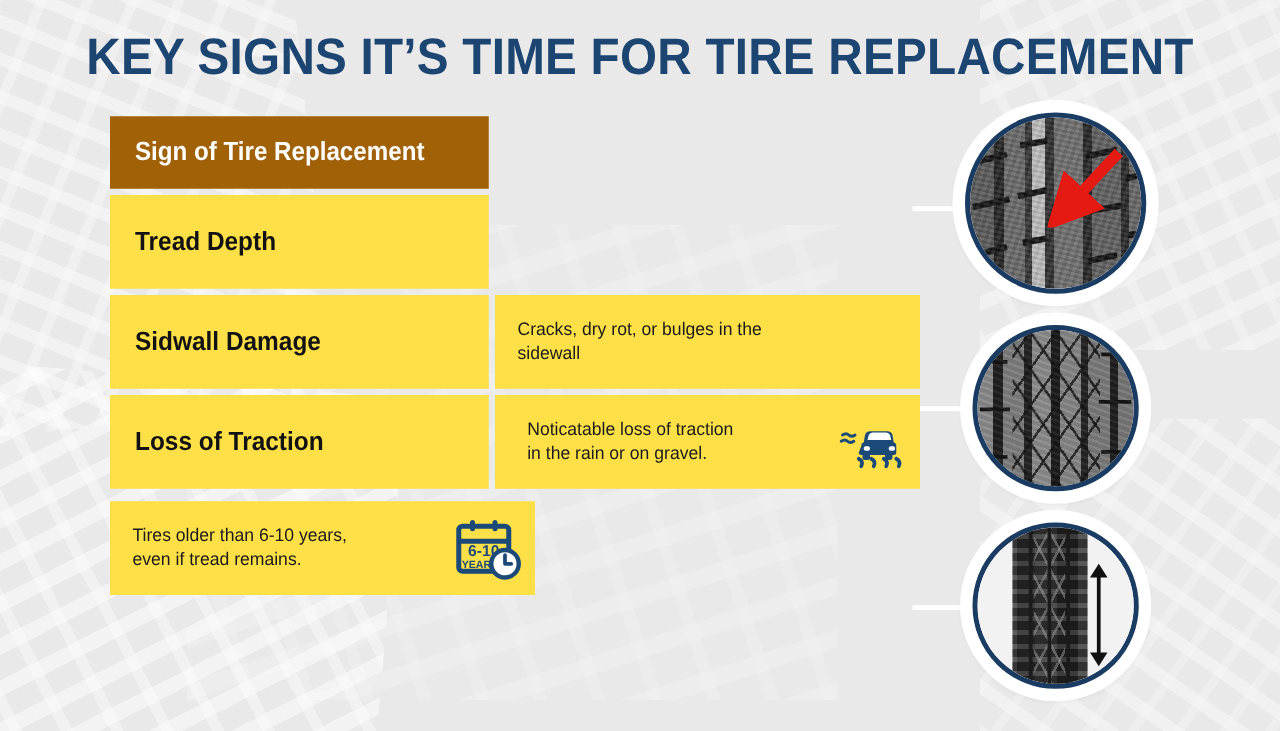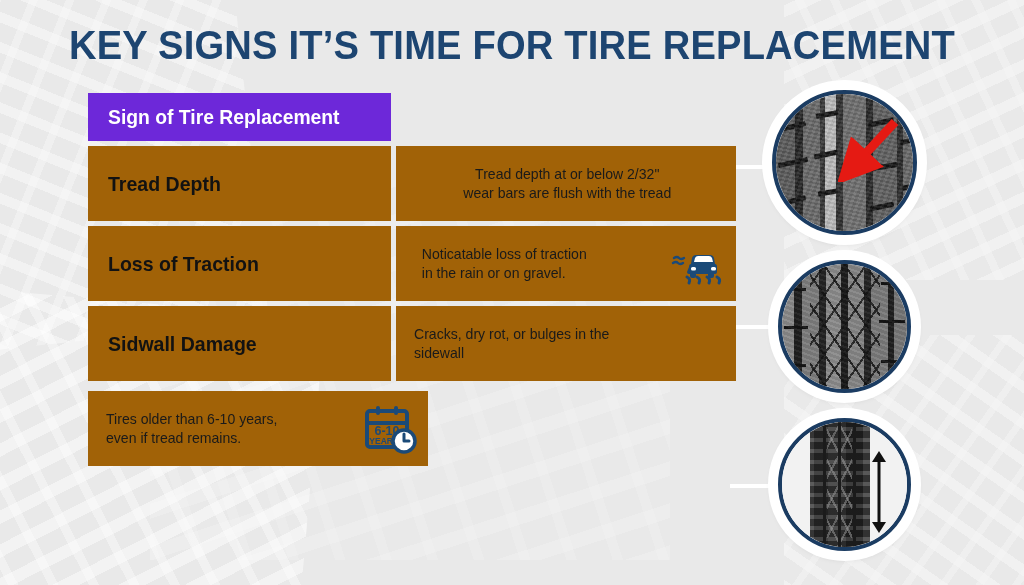--- a/index.html
+++ b/index.html
@@ -68,31 +68,31 @@
   
   #table{
     position:absolute;left:88px;top:93px;width:648px;
     display:flex;flex-direction:column;gap:5px;z-index:2;
   }
   .trow{display:flex;gap:5px;}
   .cell-sign{width:303px;box-sizing:border-box;}
   .cell-desc{width:340px;box-sizing:border-box;}
 
   .head .cell-sign,.head .cell-desc{
-    background:#6d28d9;height:48px;display:flex;align-items:center;justify-content:center;
+    background:#a16207;height:58px;display:flex;align-items:center;justify-content:center;
   }
   .head .cell-sign{justify-content:flex-start;padding-left:20px;}
   .htext{
     color:#ffffff;font-size:21px;font-weight:bold;transform:scaleX(.92);
     transform-origin:left center;white-space:nowrap;
   }
   .head .cell-desc .htext{transform-origin:center center;}
 
   .body .cell-sign,.body .cell-desc{
-    background:#a16207;height:75px;display:flex;align-items:center;
+    background:#fde047;height:75px;display:flex;align-items:center;
   }
   .body .cell-sign{padding-left:20px;box-sizing:border-box;}
   .body .cell-desc{padding-left:18px;padding-right:6px;box-sizing:border-box;gap:6px;}
 
   .sign-text{
     color:#121212;font-size:21px;font-weight:bold;transform:scaleX(.93);
     transform-origin:left center;white-space:nowrap;
   }
   .desc-text{
     color:#1a1a1a;font-size:14.5px;line-height:19px;flex:1;
@@ -203,24 +203,30 @@
   <div class="trow head">
     <div class="cell-sign">
       <span class="htext">Sign of Tire Replacement</span>
     </div>
   </div>
 
   <div class="trow body row-tread">
     <div class="cell-sign">
       <span class="sign-text">Tread Depth</span>
     </div>
+  </div>
+
+  <div class="trow body">
+    <div class="cell-sign">
+      <span class="sign-text">Sidwall Damage</span>
+    </div>
     <div class="cell-desc">
       <span class="desc-text">
-        <span class="l1">Tread depth at or below 2/32"</span>
-        <span class="l2">wear bars are flush with the tread</span>
+        <span class="l1">Cracks, dry rot, or bulges in the</span>
+        <span class="l2">sidewall</span>
       </span>
     </div>
   </div>
 
   <div class="trow body row-traction">
     <div class="cell-sign">
       <span class="sign-text">Loss of Traction</span>
     </div>
     <div class="cell-desc">
       <span class="desc-text">
@@ -238,32 +244,20 @@
           <path d="M25 17 q1 -2 3 -2 h11 q2 0 3 2 l1 4 H24 z" fill="#ffffff"></path>
 
           <rect x="21" y="26" width="5" height="3.5" rx="1.6" fill="#ffffff"></rect>
           <rect x="41" y="26" width="5" height="3.5" rx="1.6" fill="#ffffff"></rect>
 
           <path d="M17 36 q4 2 2 6" stroke="#1b4a78" stroke-width="3" fill="none" stroke-linecap="round"></path>
           <path d="M27 36 q4 2 2 6" stroke="#1b4a78" stroke-width="3" fill="none" stroke-linecap="round"></path>
           <path d="M37 36 q4 2 2 6" stroke="#1b4a78" stroke-width="3" fill="none" stroke-linecap="round"></path>
           <path d="M47 36 q4 2 2 6" stroke="#1b4a78" stroke-width="3" fill="none" stroke-linecap="round"></path>
         </svg>
-      </span>
-    </div>
-  </div>
-
-  <div class="trow body">
-    <div class="cell-sign">
-      <span class="sign-text">Sidwall Damage</span>
-    </div>
-    <div class="cell-desc">
-      <span class="desc-text">
-        <span class="l1">Cracks, dry rot, or bulges in the</span>
-        <span class="l2">sidewall</span>
       </span>
     </div>
   </div>
 
   <div class="trow body">
   </div>
 
   <div class="trow body">
     <div class="cell-desc">
       <span class="desc-text">

